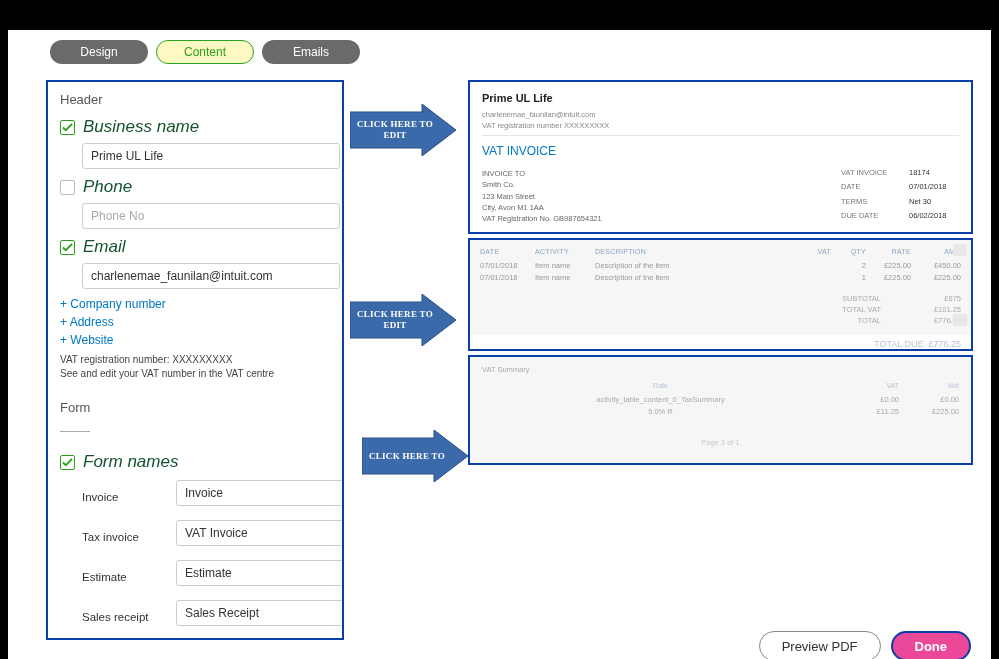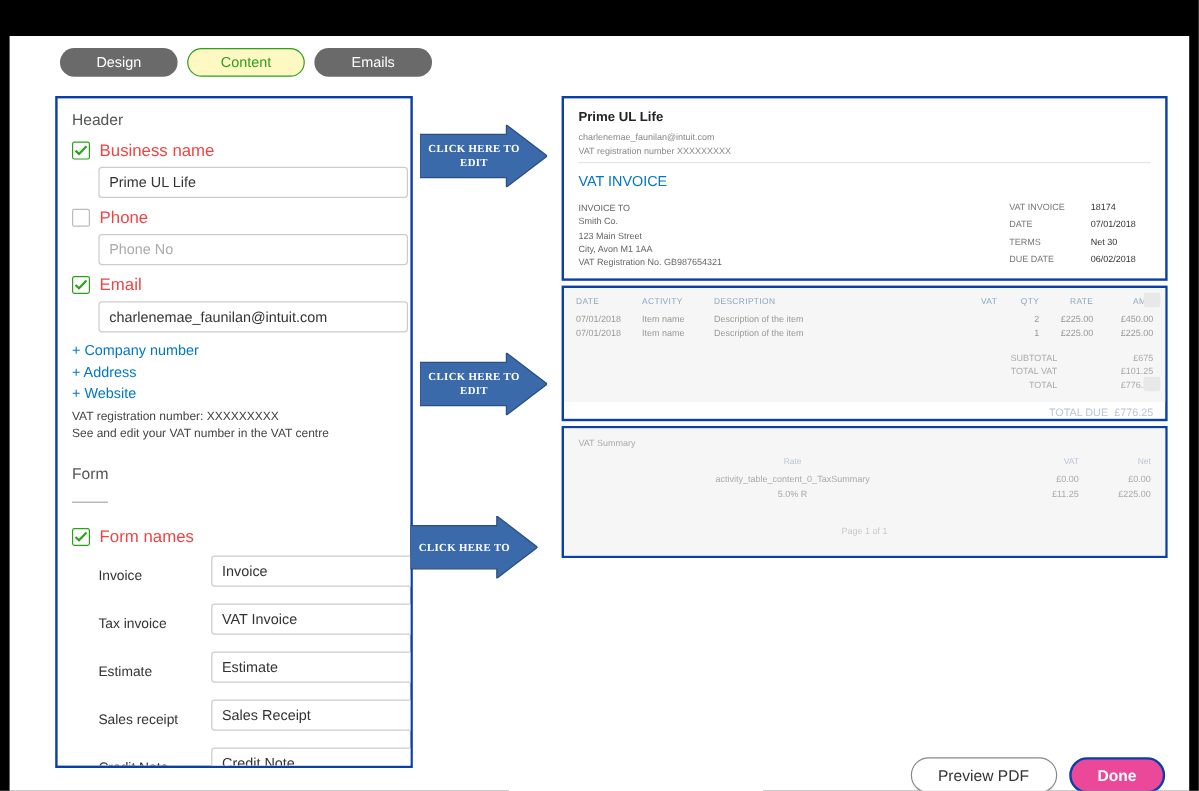--- a/index.html
+++ b/index.html
@@ -11,21 +11,21 @@
   .tab-pill { width: 98px; height: 24px; border-radius: 12px; display: flex; align-items: center; justify-content: center; font-size: 12px; cursor: pointer; }
   .tab-dark { background: #6a6a6a; color: #fff; }
   .tab-active { background: #fef9c3; color: #2ca01c; border: 1px solid #2ca01c; font-weight: 500; }
 
   
   .left-panel { position: absolute; left: 38px; top: 50px; width: 298px; height: 560px; border: 2px solid #0a3fa8; padding: 10px 12px; overflow: hidden; }
   .section-title { font-size: 13px; color: #555; margin-bottom: 10px; }
   .section-title.underline { border-bottom: 1px solid #aaa; display: inline-block; padding-bottom: 16px; }
 
   .field-row { display: flex; align-items: center; gap: 8px; margin-bottom: 6px; }
-  .field-label { font-size: 14px; color: #ef4444; }
+  .field-label { font-size: 17px; color: #14532d; font-style: italic; }
   .checkbox { width: 15px; height: 15px; border: 1px solid #bbb; border-radius: 2px; display: flex; align-items: center; justify-content: center; flex-shrink: 0; }
   .checkbox.checked { border-color: #2ca01c; }
   .checkbox.checked svg { display: block; }
   .checkbox svg { display: none; width: 11px; height: 11px; }
 
   .text-input { width: 258px; height: 26px; border: 1px solid #ccc; border-radius: 3px; padding: 0 8px; font-size: 12px; color: #333; margin-left: 22px; margin-bottom: 8px; }
   .text-input::placeholder { color: #aaa; }
   .text-input.short { width: 178px; margin-left: 0; }
 
   .add-link { font-size: 12px; color: #0077c5; cursor: pointer; margin-bottom: 4px; display: block; }
@@ -157,21 +157,21 @@
         <path d="M0 8 L72 8 L72 0 L106 26 L72 52 L72 44 L0 44 Z" fill="#3a6aa9" stroke="#2a4e7f" stroke-width="1"></path>
       </svg>
     <div class="arrow-text">CLICK HERE TO EDIT</div>
   </div>
   <div class="arrow" style="left:342px; top:264px;">
     <svg viewBox="0 0 106 52">
         <path d="M0 8 L72 8 L72 0 L106 26 L72 52 L72 44 L0 44 Z" fill="#3a6aa9" stroke="#2a4e7f" stroke-width="1"></path>
       </svg>
     <div class="arrow-text">CLICK HERE TO EDIT</div>
   </div>
-  <div class="arrow" style="left:334px; top:400px;">
+  <div class="arrow" style="left:354px; top:400px;">
     <svg viewBox="0 0 106 52">
         <path d="M0 8 L72 8 L72 0 L106 26 L72 52 L72 44 L0 44 Z" fill="#3a6aa9" stroke="#2a4e7f" stroke-width="1"></path>
       </svg>
     <div class="arrow-text">CLICK HERE TO</div>
   </div>
 
   <div class="preview">
 
     <div class="pv-box">
       <div class="pv-head">

